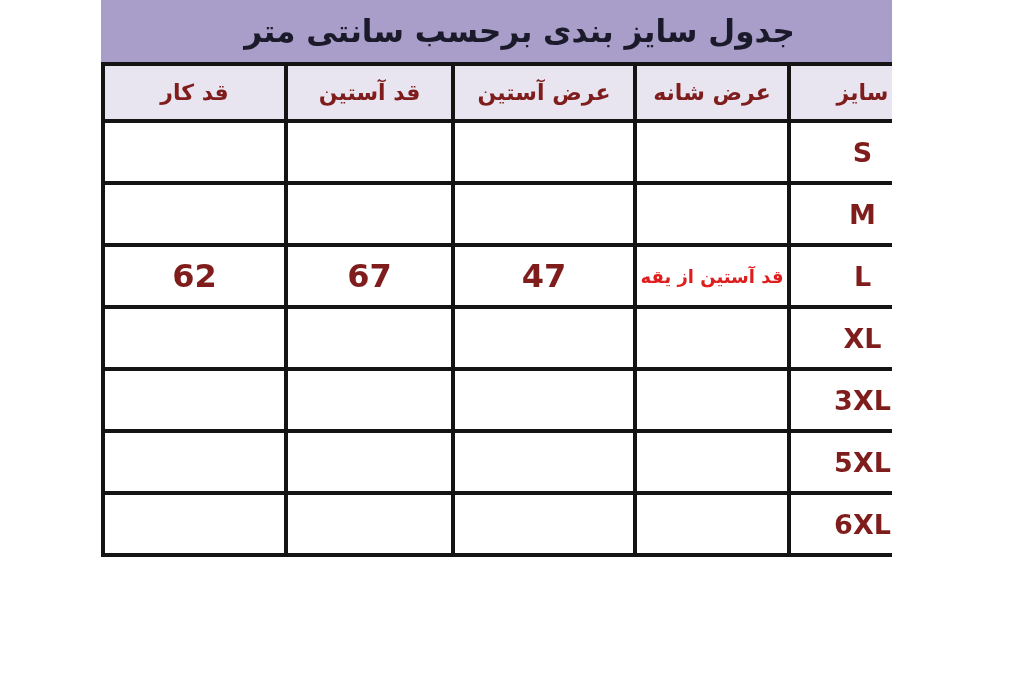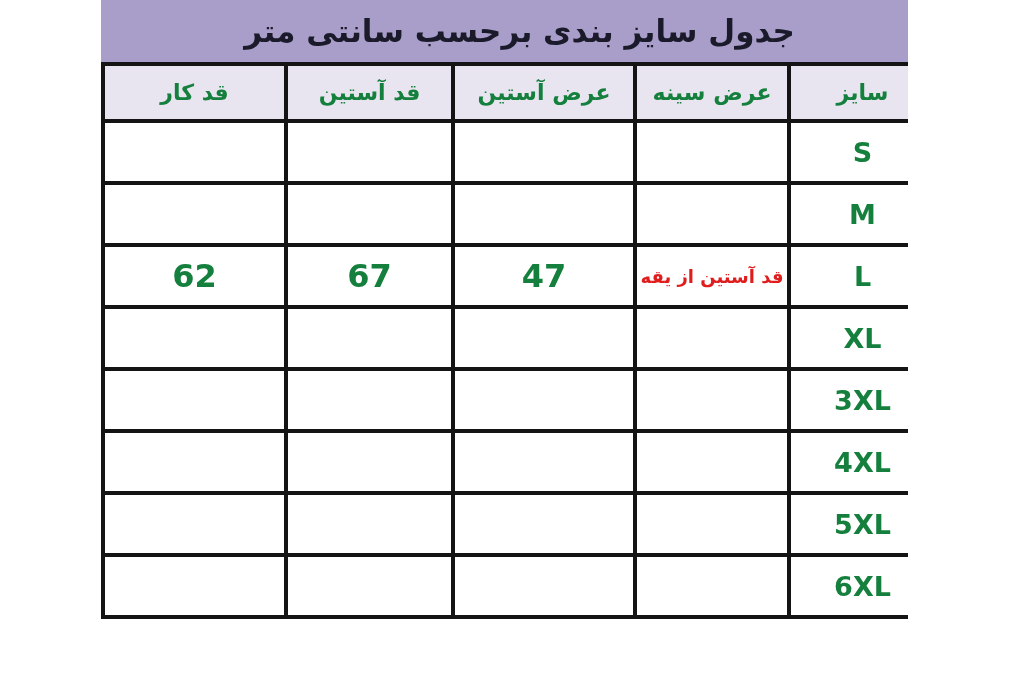--- a/index.html
+++ b/index.html
@@ -7,21 +7,20 @@
     padding: 0;
     background: #ffffff;
     font-family: "DejaVu Sans", sans-serif;
   }
   .stage {
     position: relative;
     width: 892px;
     height: 683px;
     background: #ffffff;
     overflow: hidden;
-    padding-left: 16px;
   }
   .panel {
     position: absolute;
     left: 101px;
     top: 0;
     width: 837px;
   }
   .title-bar {
     height: 62px;
     background: #a89ec9;
@@ -43,21 +42,21 @@
     table-layout: fixed;
     direction: rtl;
   }
   .size-table th,
   .size-table td {
     border: 4px solid #141414;
     padding: 0;
     text-align: center;
     vertical-align: middle;
     font-weight: bold;
-    color: #15803d;
+    color: #7f1d1d;
     overflow: hidden;
     white-space: nowrap;
   }
   .size-table thead th {
     background: #e9e5f0;
     height: 53px;
     font-size: 22px;
   }
   .size-table tbody td {
     background: #ffffff;
@@ -86,21 +85,21 @@
       <colgroup>
         <col style="width:147px">
         <col style="width:154px">
         <col style="width:182px">
         <col style="width:167px">
         <col style="width:183px">
       </colgroup>
       <thead>
         <tr>
           <th>سایز</th>
-          <th>عرض سینه</th>
+          <th>عرض شانه</th>
           <th>عرض آستین</th>
           <th>قد آستین</th>
           <th>قد کار</th>
         </tr>
       </thead>
       <tbody>
         <tr>
           <td class="size-cell">S</td>
           <td class="value-cell"></td>
           <td class="value-cell"></td>
@@ -129,27 +128,20 @@
           <td class="value-cell"></td>
         </tr>
         <tr>
           <td class="size-cell">3XL</td>
           <td class="value-cell"></td>
           <td class="value-cell"></td>
           <td class="value-cell"></td>
           <td class="value-cell"></td>
         </tr>
         <tr>
-          <td class="size-cell">4XL</td>
-          <td class="value-cell"></td>
-          <td class="value-cell"></td>
-          <td class="value-cell"></td>
-          <td class="value-cell"></td>
-        </tr>
-        <tr>
           <td class="size-cell">5XL</td>
           <td class="value-cell"></td>
           <td class="value-cell"></td>
           <td class="value-cell"></td>
           <td class="value-cell"></td>
         </tr>
         <tr>
           <td class="size-cell">6XL</td>
           <td class="value-cell"></td>
           <td class="value-cell"></td>

